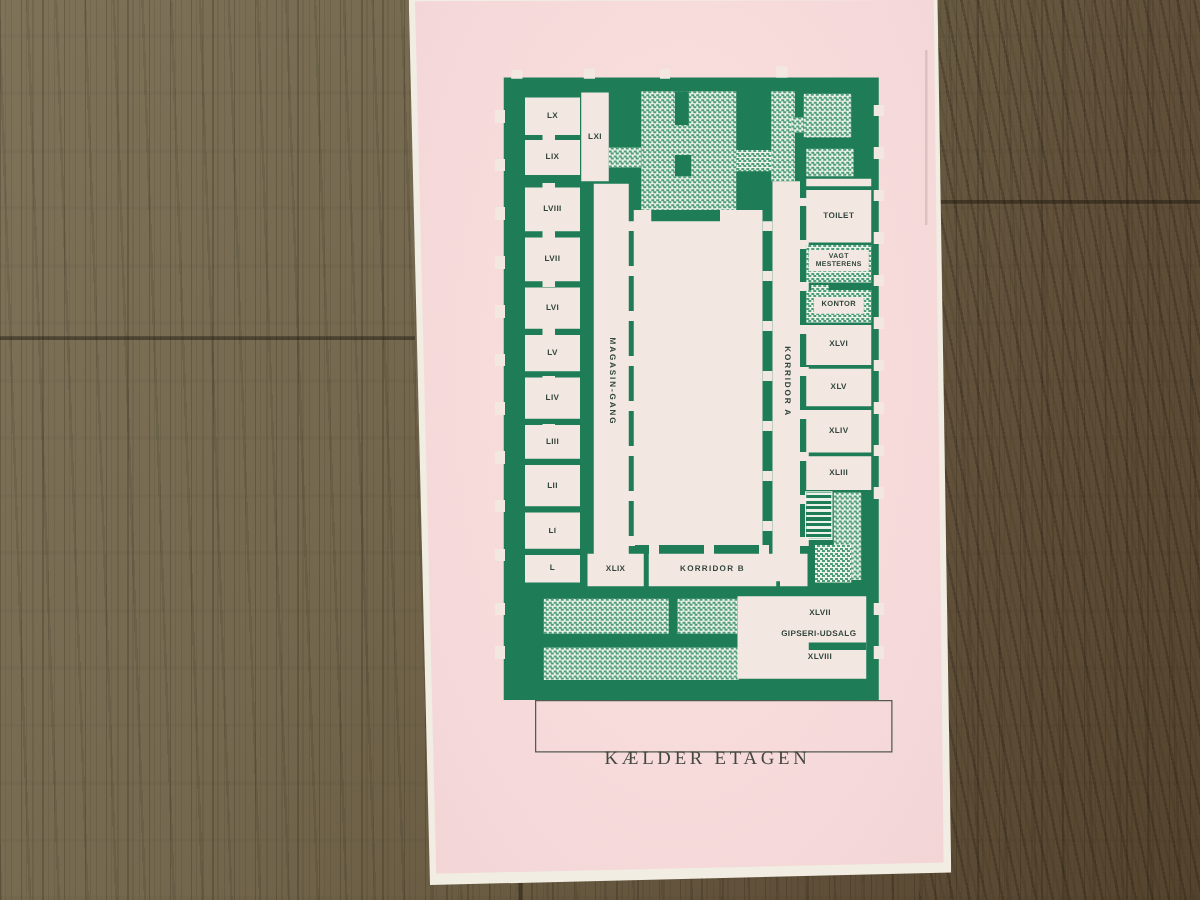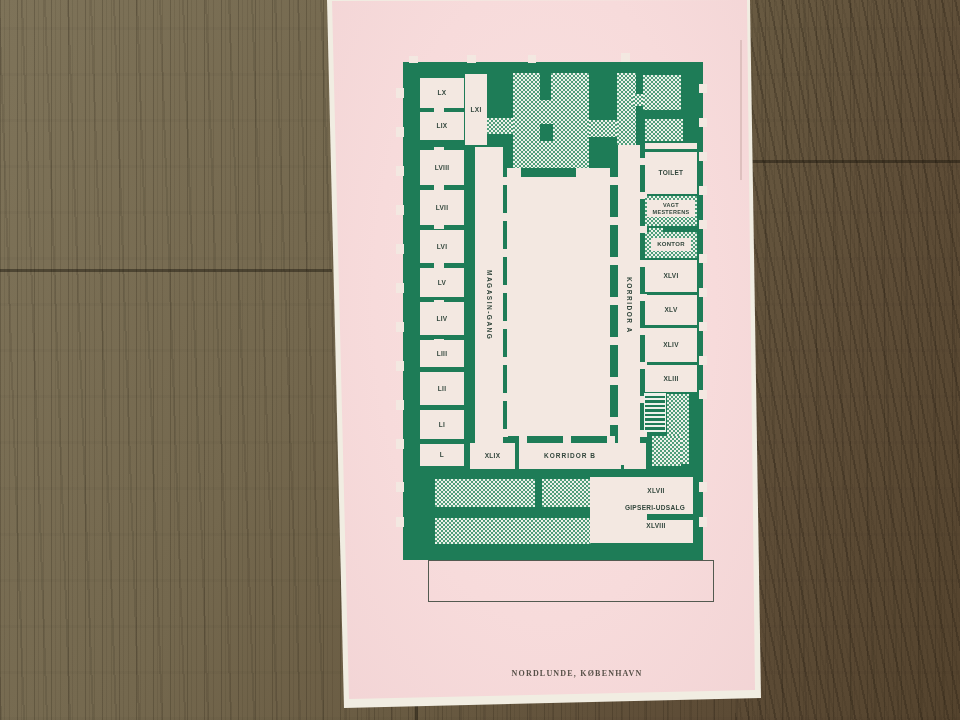--- a/index.html
+++ b/index.html
@@ -151,15 +151,15 @@
       <div class="hatch" style="left:139px;top:417px;width:48px;height:28px"></div>
       <div class="hatch" style="left:32px;top:456px;width:156px;height:26px"></div>
       <div class="room" style="left:187px;top:415px;width:103px;height:66px"></div>
       <div class="green" style="left:244px;top:452px;width:46px;height:6px"></div>
       <div class="lbl" style="left:222px;top:424px;width:62px;height:9px">XLVII</div>
       <div class="lbl" style="left:214px;top:438px;width:76px;height:16px;font-size:6.5px">GIPSERI-UDSALG</div>
       <div class="lbl" style="left:222px;top:459px;width:62px;height:9px">XLVIII</div>
     </div>
 
     <div class="foundation"></div>
-    <div class="imprint">NORDLUNDE, KØBENHAVN</div>
+    <div class="caption">KÆLDER ETAGEN</div>
   </div>
 </div>
 
 </body></html>

